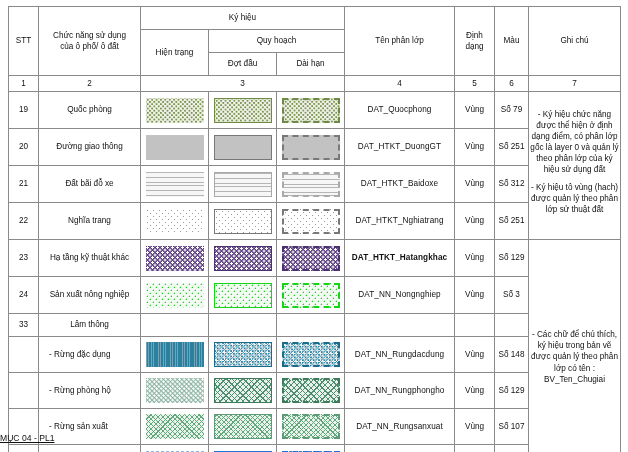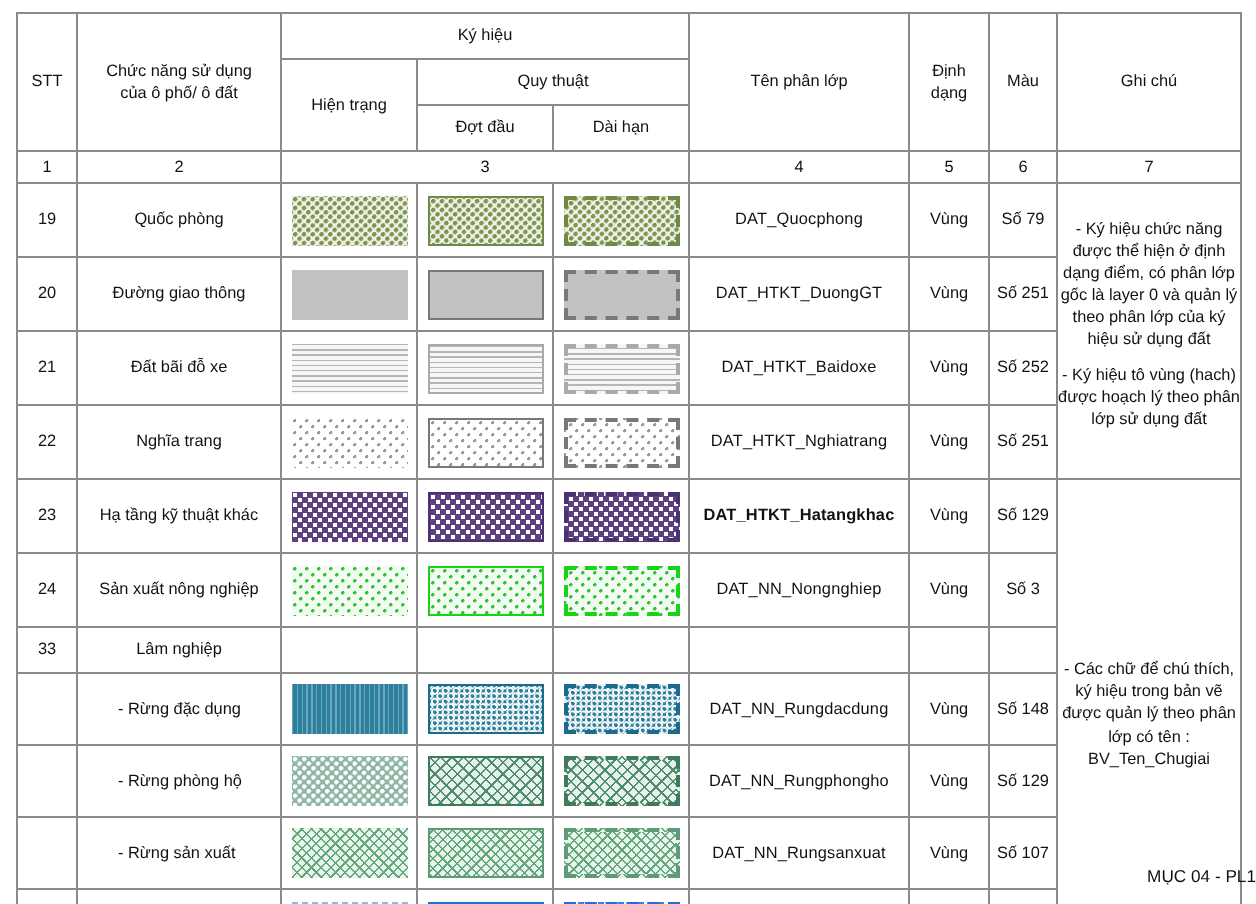--- a/index.html
+++ b/index.html
@@ -40,21 +40,21 @@
   .c-note{width:92px;}
 
   .hdr{height:22px;font-size:8.4px;}
   .numrow td{height:15px;font-size:8.4px;}
 
   tr.data td{height:36px;}
   tr.data.sub td{height:35px;}
   tr.data.tall td{height:22px;}
 
   .fn-cell{text-align:center;font-size:8.2px;padding:0 3px;margin-left:36px;}
-  .fn-cell.sub{text-align:left;padding-left:20px;}
+  .fn-cell.sub{text-align:left;padding-left:10px;}
   .layer-cell{text-align:center;font-size:8.6px;letter-spacing:.1px;}
   .layer-cell.bold{font-weight:bold;margin-left:16px;}
   .stt-cell{font-size:8px;color:#333;}
   .small{font-size:8.2px;}
 
   .note-cell{
     text-align:justify;
     vertical-align:top;
     font-size:7.2px;
     line-height:1.45;
@@ -165,21 +165,21 @@
   .b-greyl{color:#a9a9a9;}
   .b-purple{color:#4a3270;}
   .b-green{color:#17d417;}
   .b-teal{color:#1b6c8a;}
   .b-sea{color:#3f7a5c;}
   .b-seal{color:#5f9a78;}
   .b-blue{color:#1f6fd4;}
 
   .footer{
     position:absolute;left:0;top:433px;width:628px;
-    text-align:right;font-size:8.6px;color:#111;
+    text-align:left;font-size:8.6px;color:#111;text-decoration:underline;
   }
 </style>
 </head>
 <body>
 
 <div id="sheet">
 
   <table class="legend">
     <colgroup>
       <col class="c-stt">
@@ -203,21 +203,21 @@
         <th class="hdr" rowspan="3">Tên phân lớp</th>
         <th class="hdr" rowspan="3">
           <div>Định</div>
           <div>dạng</div>
         </th>
         <th class="hdr" rowspan="3">Màu</th>
         <th class="hdr" rowspan="3">Ghi chú</th>
       </tr>
       <tr>
         <th class="hdr" rowspan="2">Hiện trạng</th>
-        <th class="hdr" colspan="2">Quy thuật</th>
+        <th class="hdr" colspan="2">Quy hoạch</th>
       </tr>
       <tr>
         <th class="hdr">Đợt đầu</th>
         <th class="hdr">Dài hạn</th>
       </tr>
       <tr class="numrow">
         <td>1</td>
         <td>2</td>
         <td colspan="3">3</td>
         <td>4</td>
@@ -243,21 +243,21 @@
           <td>
             <div class="sw-wrap">
               <div class="sw p-hex-olive dash b-olive"></div>
             </div>
           </td>
           <td class="layer-cell">DAT_Quocphong</td>
           <td class="small">Vùng</td>
           <td class="small">Số 79</td>
           <td class="note-cell" rowspan="4">
             <p>- Ký hiệu chức năng được thể hiện ở định dạng điểm, có phân lớp gốc là layer 0 và quản lý theo phân lớp của ký hiệu sử dụng đất</p>
-            <p>- Ký hiệu tô vùng (hach) được hoạch lý theo phân lớp sử dụng đất</p>
+            <p>- Ký hiệu tô vùng (hach) được quản lý theo phân lớp sử thuật đất</p>
           </td>
         </tr>
         <tr class="data">
           <td class="stt-cell">20</td>
           <td class="fn-cell">Đường giao thông</td>
           <td>
             <div class="sw-wrap">
               <div class="sw p-grey-solid b-grey"></div>
             </div>
           </td>
@@ -288,21 +288,21 @@
               <div class="sw p-lines-grey bd b-greyl"></div>
             </div>
           </td>
           <td>
             <div class="sw-wrap">
               <div class="sw p-lines-grey dash b-greyl"></div>
             </div>
           </td>
           <td class="layer-cell">DAT_HTKT_Baidoxe</td>
           <td class="small">Vùng</td>
-          <td class="small">Số 252</td>
+          <td class="small">Số 312</td>
         </tr>
         <tr class="data">
           <td class="stt-cell">22</td>
           <td class="fn-cell">Nghĩa trang</td>
           <td>
             <div class="sw-wrap">
               <div class="sw p-dots-grey b-grey"></div>
             </div>
           </td>
           <td>
@@ -361,21 +361,21 @@
             <div class="sw-wrap">
               <div class="sw p-dots-green dash b-green"></div>
             </div>
           </td>
           <td class="layer-cell">DAT_NN_Nongnghiep</td>
           <td class="small">Vùng</td>
           <td class="small">Số 3</td>
         </tr>
         <tr class="data tall">
           <td class="stt-cell">33</td>
-          <td class="fn-cell">Lâm nghiệp</td>
+          <td class="fn-cell">Lâm thông</td>
           <td></td>
           <td></td>
           <td></td>
           <td class="layer-cell"></td>
           <td class="small"></td>
           <td class="small"></td>
         </tr>
         <tr class="data sub">
           <td class="stt-cell"></td>
           <td class="fn-cell sub">- Rừng đặc dụng</td>

